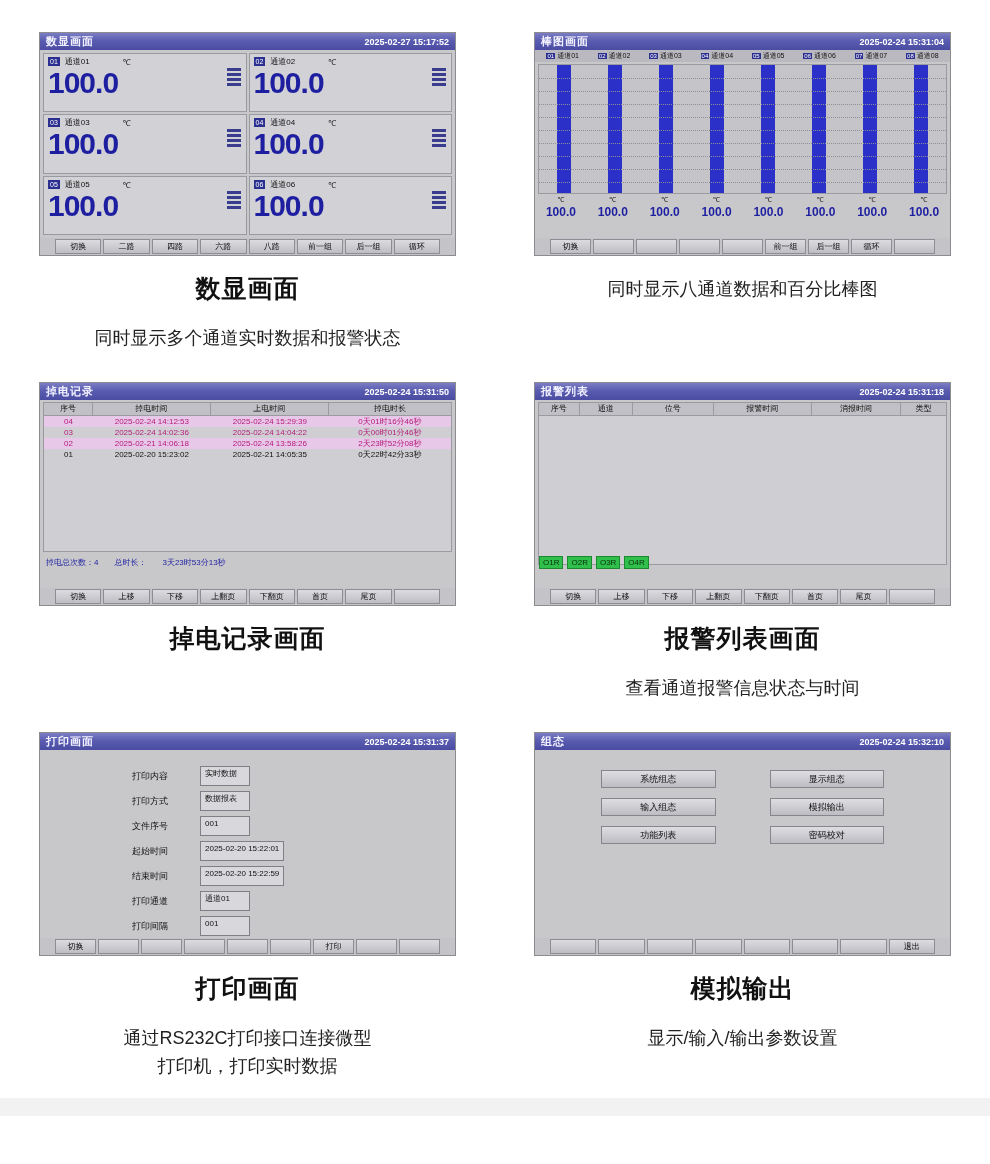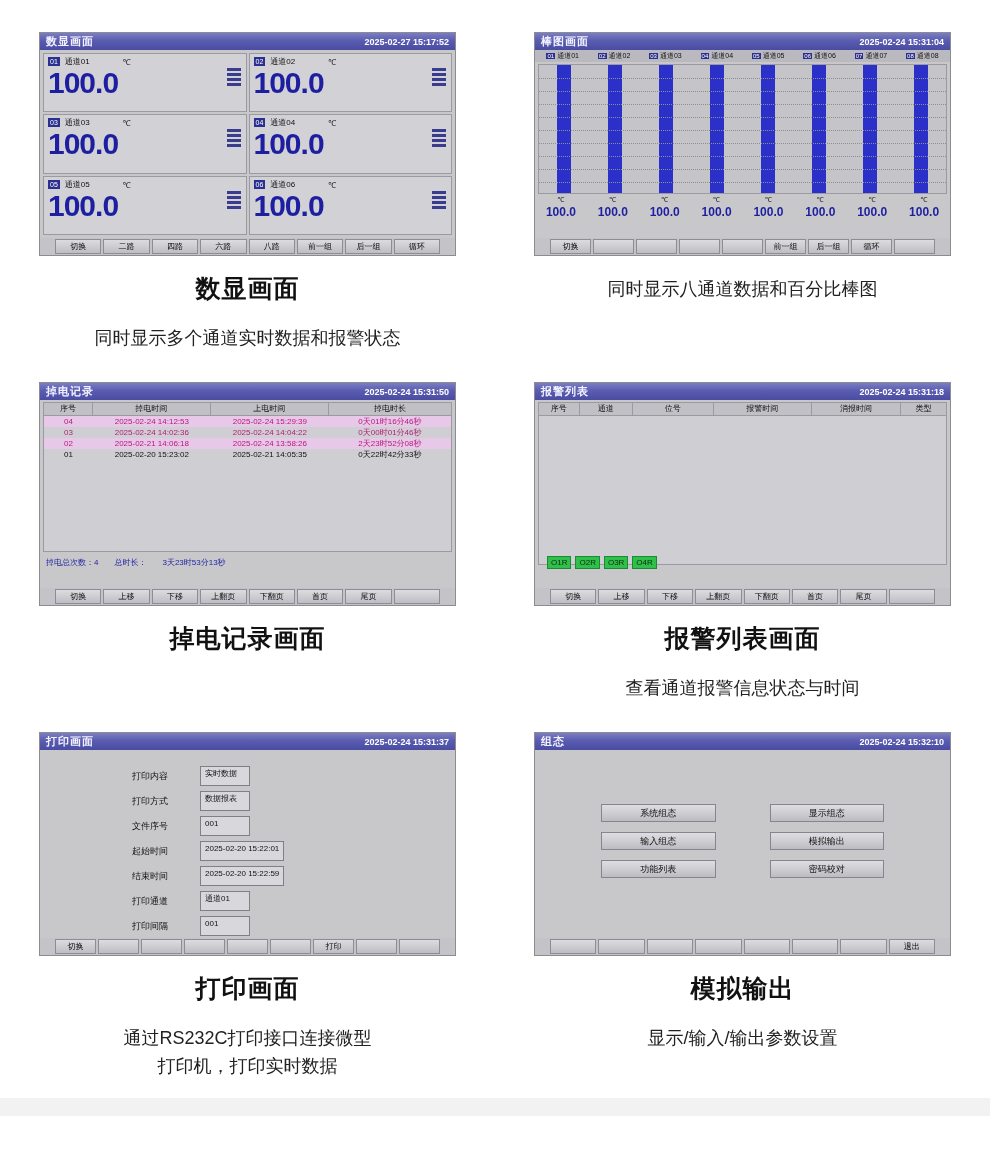--- a/index.html
+++ b/index.html
@@ -226,21 +226,21 @@
   .pwr-foot {
     position: absolute;
     left: 6px; bottom: 20px;
     font-size: 8px;
     color: #1d1fa0;
     display: flex;
     gap: 16px;
   }
   .alarm-tags {
     position: absolute;
-    left: 12px; bottom: 19px;
+    left: 4px; bottom: 19px;
     display: flex;
     gap: 4px;
   }
   .alarm-tags span {
     background: #2fbf4a;
     color: #08300f;
     font-size: 8px;
     padding: 0 3px;
     line-height: 11px;
     border: 1px solid #1c8a32;
@@ -267,21 +267,21 @@
     line-height: 13px;
     height: 20px;
     min-width: 50px;
     color: #111;
   }
   
   .cfg-grid {
     display: grid;
     grid-template-columns: 1fr 1fr;
     gap: 10px 54px;
-    padding: 54px 66px 0 66px;
+    padding: 20px 66px 0 66px;
   }
   .cfg-btn {
     background: linear-gradient(180deg,#dedee2,#bcbcc2);
     border: 1px solid #85858c;
     font-size: 9px;
     text-align: center;
     line-height: 17px;
     height: 18px;
     color: #101010;
   }

